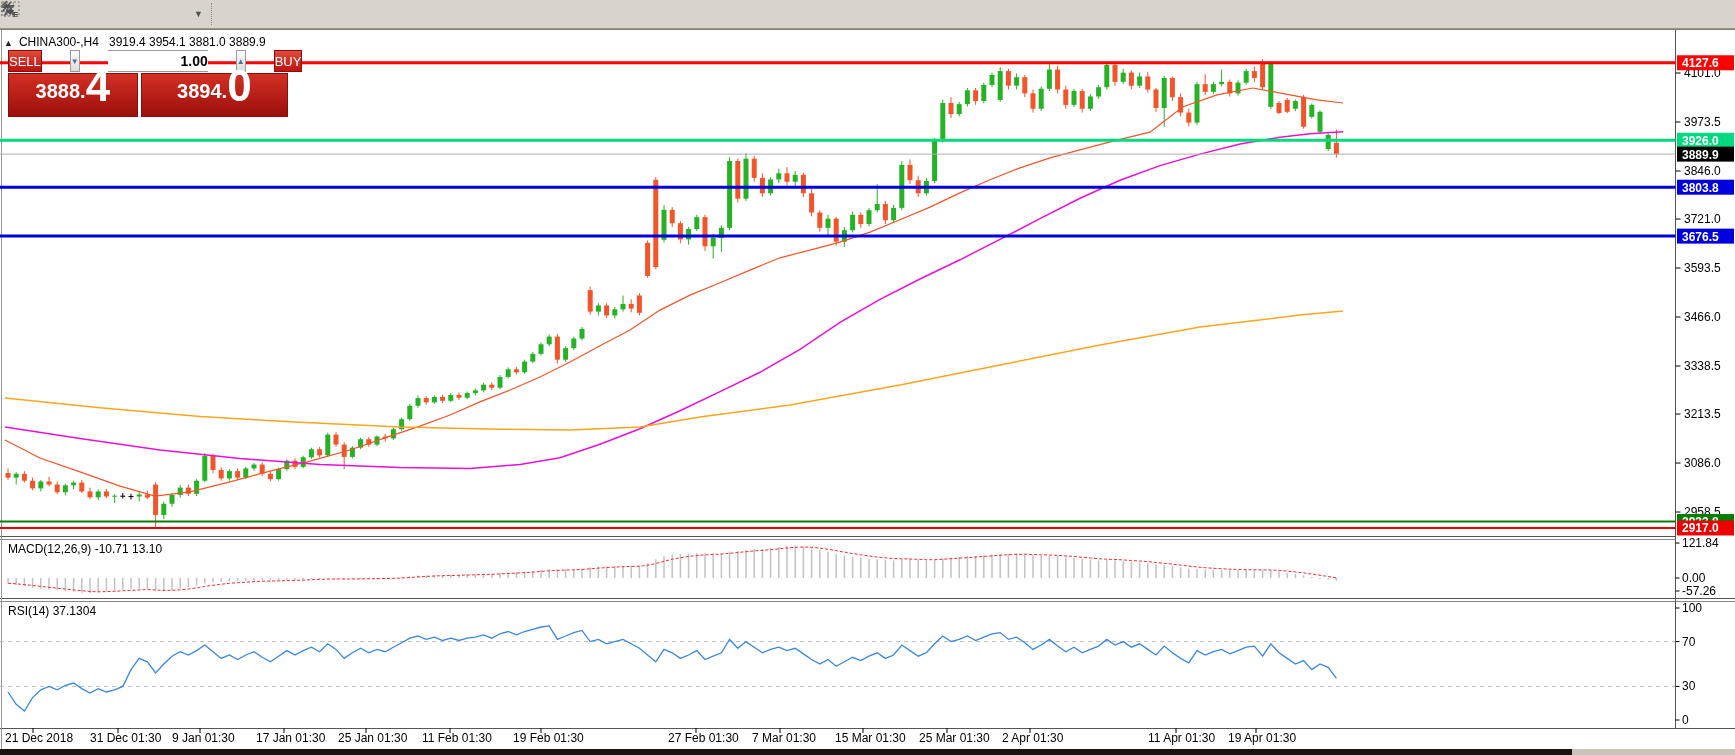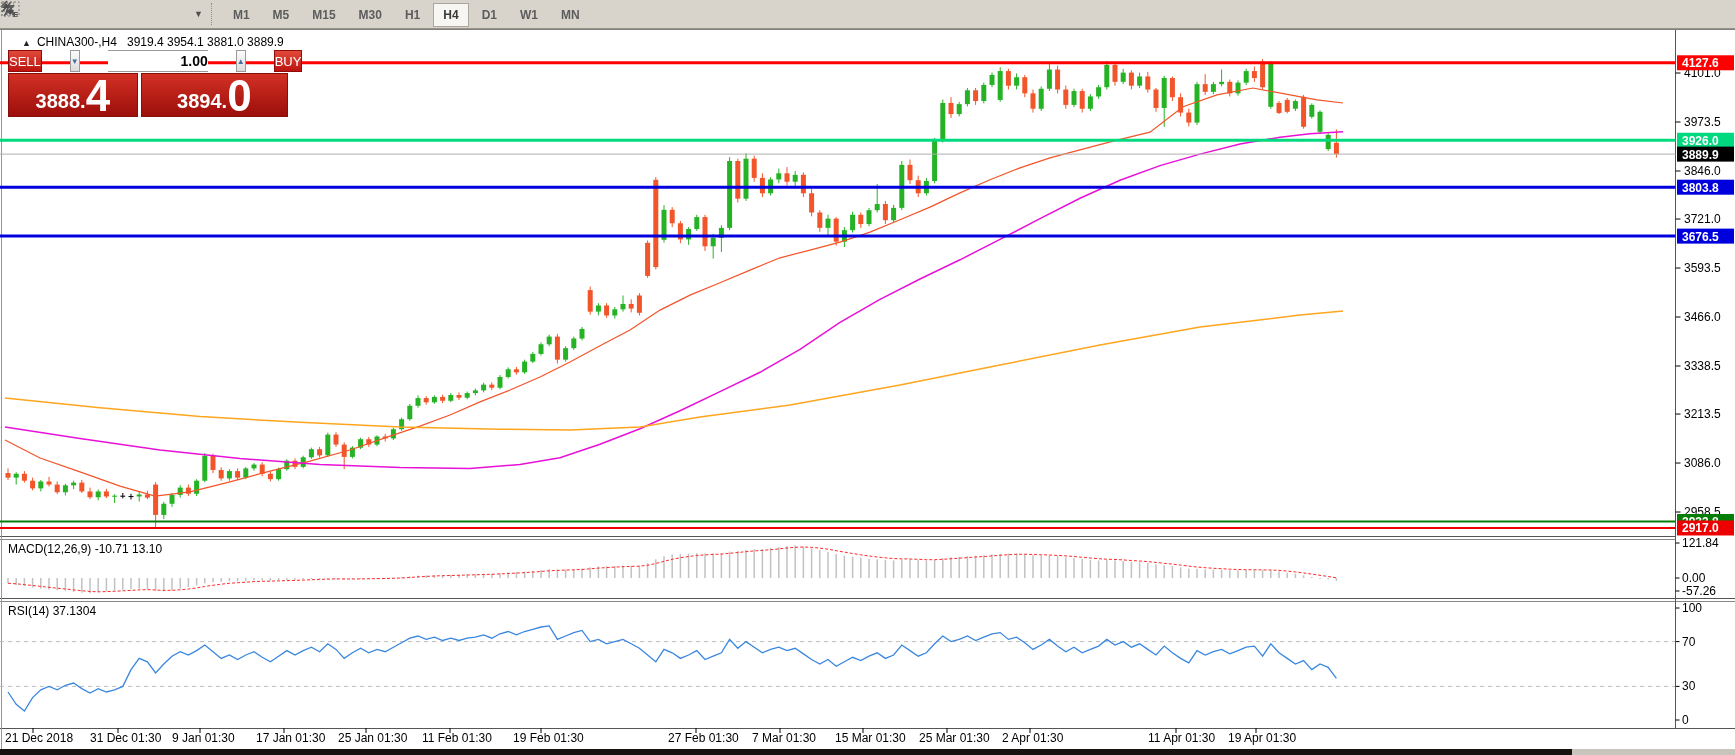--- a/index.html
+++ b/index.html
@@ -9,35 +9,35 @@
            border-bottom:1px solid #989288;display:flex;align-items:center;padding-left:8px;box-sizing:border-box;}
   .tool-icon{width:30px;height:24px;display:flex;align-items:center;justify-content:center;margin-right:8px;color:#4f4f4f;}
   .tool-sep{width:1px;height:22px;border-left:1px dotted #8f8b83;margin:0 10px 0 6px;}
   .tf-btn{font-size:12px;font-weight:bold;color:#5c5c5c;padding:4px 9px;margin-right:3px;border:1px solid transparent;cursor:default;}
   .tf-btn.active{background:#f7f6f2;border:1px solid #aaa69e;color:#3a3a3a;}
   .dd-caret{font-size:9px;color:#4f4f4f;margin:0 2px 0 -4px;}
   
   .chart-wrap{position:absolute;left:0;top:29px;width:1735px;height:726px;background:#ffffff;
               border-top:1px solid #808080;box-sizing:border-box;}
   svg{position:absolute;left:0;top:0;}
-  .chart-title{position:absolute;left:22px;top:5px;font-size:12px;color:#000;z-index:5;white-space:nowrap;}
+  .chart-title{position:absolute;left:4px;top:5px;font-size:12px;color:#000;z-index:5;white-space:nowrap;}
   .chart-title .tri{font-size:9px;margin-right:6px;color:#222;}
   .chart-title .ohlc{margin-left:10px;}
   
   .trade{position:absolute;left:8px;top:20px;width:280px;z-index:6;}
   .trade-row1{display:flex;height:22px;gap:28px;}
   .btn-sell,.btn-buy{width:68px;background:linear-gradient(#e04a3a,#bc1410);color:#fff;font-size:13px;
        display:flex;align-items:center;justify-content:center;border:1px solid #8f0b08;box-sizing:border-box;}
   .spin{width:20px;background:linear-gradient(#fcfcfc,#dcdcdc);border:1px solid #9a9a9a;color:#4a6f9e;
         font-size:8px;display:flex;align-items:center;justify-content:center;box-sizing:border-box;}
   .vol{width:100px;border:1px solid #9a9a9a;border-left:none;border-right:none;font-family:"Liberation Sans",sans-serif;
        font-size:14px;font-weight:bold;text-align:right;padding-right:0;box-sizing:border-box;outline:none;}
   .trade-row2{display:flex;margin-top:1px;height:44px;}
   .price-panel{background:linear-gradient(#d33024,#9c0f0b);color:#fff;display:flex;align-items:flex-end;
-       justify-content:center;border:1px solid #87100c;box-sizing:border-box;padding-bottom:2px;}
+       justify-content:center;border:1px solid #87100c;box-sizing:border-box;padding-bottom:12px;}
   .pp-left{width:134px;margin-right:3px;}
   .pp-right{width:152px;}
   .pp-int{font-size:20px;font-weight:bold;line-height:1;margin-bottom:3px;}
   .pp-dot{font-size:20px;font-weight:bold;line-height:1;margin-bottom:3px;}
   .pp-big{font-size:44px;font-weight:bold;line-height:0.82;}
 </style>
 </head>
 <body>
 
 <div id="app">
@@ -67,21 +67,20 @@
       </svg>
     </span>
     <span class="tool-icon">
       <svg width="20" height="18" viewBox="0 0 20 18">
         <path d="M6 3 L10 8 L2 8 Z" fill="#4f4f4f"></path>
         <path d="M10 15 L14 10 L6 10 Z" fill="#4f4f4f"></path>
       </svg>
     </span>
     <span class="dd-caret">▼</span>
     <span class="tool-sep"></span>
-    <span id="tf-buttons"><span class="tf-btn">M1</span><span class="tf-btn">M5</span><span class="tf-btn">M15</span><span class="tf-btn">M30</span><span class="tf-btn">H1</span><span class="tf-btn active">H4</span><span class="tf-btn">D1</span><span class="tf-btn">W1</span><span class="tf-btn">MN</span></span>
   </div>
 
   <div class="chart-wrap">
     <div class="chart-title">
       <span class="tri">▲</span><span>CHINA300-,H4</span><span class="ohlc">3919.4 3954.1 3881.0 3889.9</span>
     </div>
 
     <div class="trade">
       <div class="trade-row1">
         <div class="btn-sell">SELL</div>

